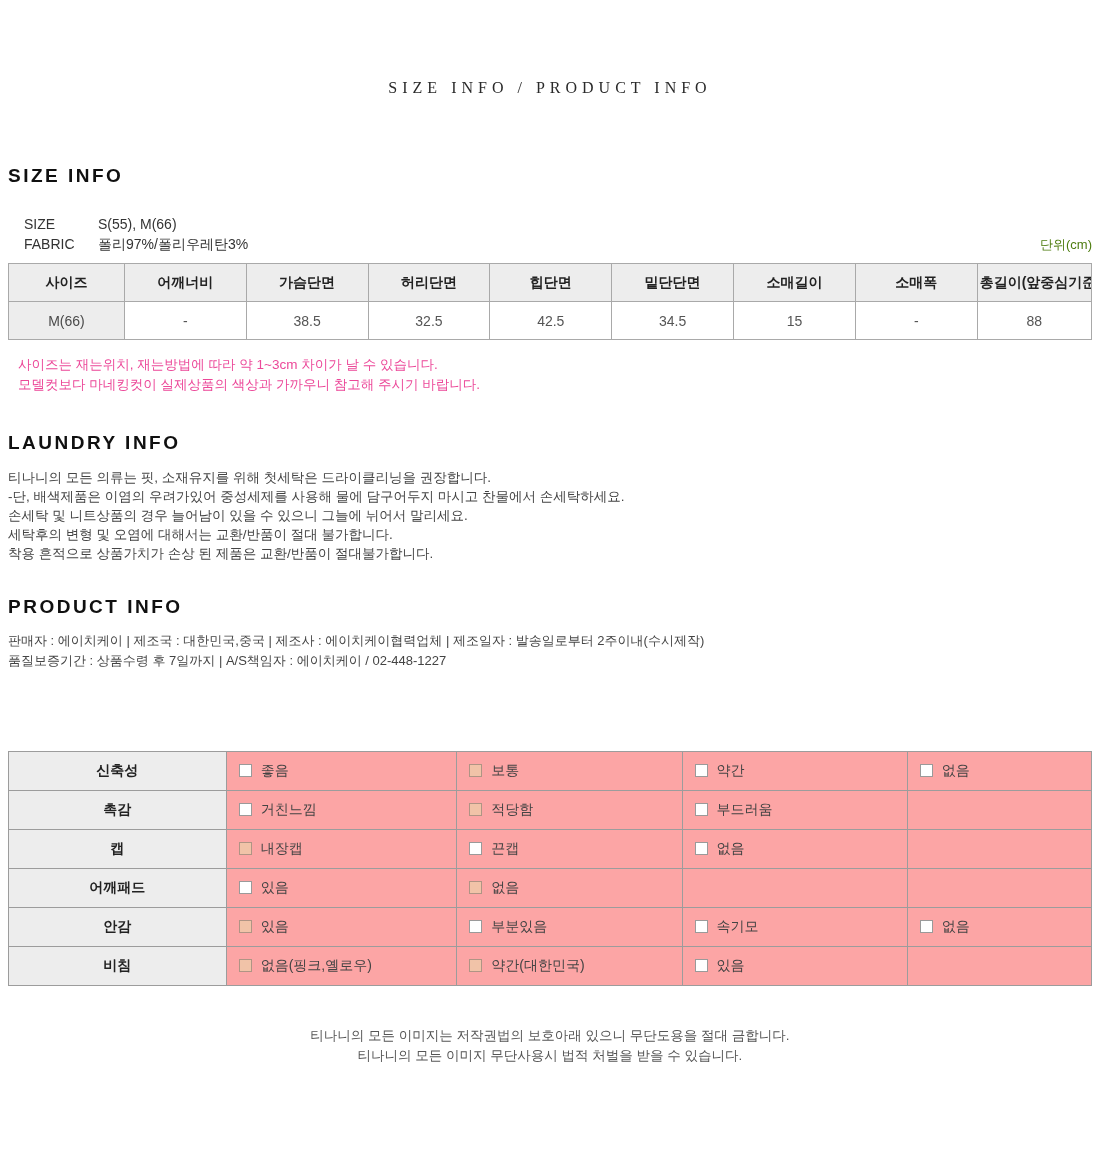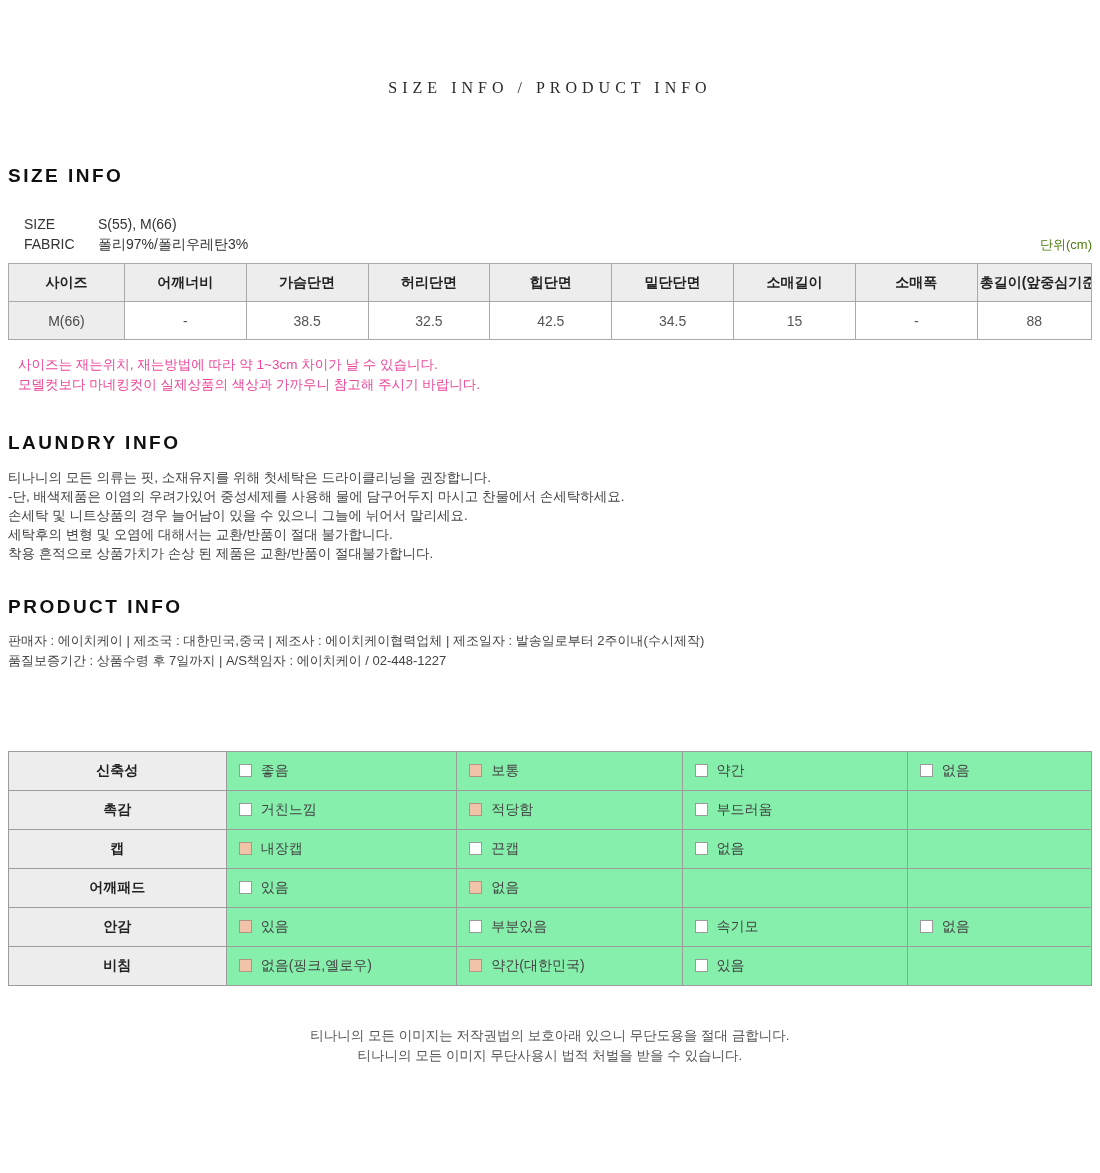--- a/index.html
+++ b/index.html
@@ -110,21 +110,21 @@
     padding: 0;
     margin-left: 24px;
   }
   .feature-table th {
     background: #ededed;
     color: #222;
     font-weight: bold;
     text-align: center;
   }
   .feature-table td {
-    background: #86efac;
+    background: #fca5a5;
     text-align: left;
     padding-left: 12px;
     color: #444;
   }
   .checkbox {
     display: inline-block;
     width: 13px;
     height: 13px;
     border: 1px solid #9a9a9a;
     background: #ffffff;

